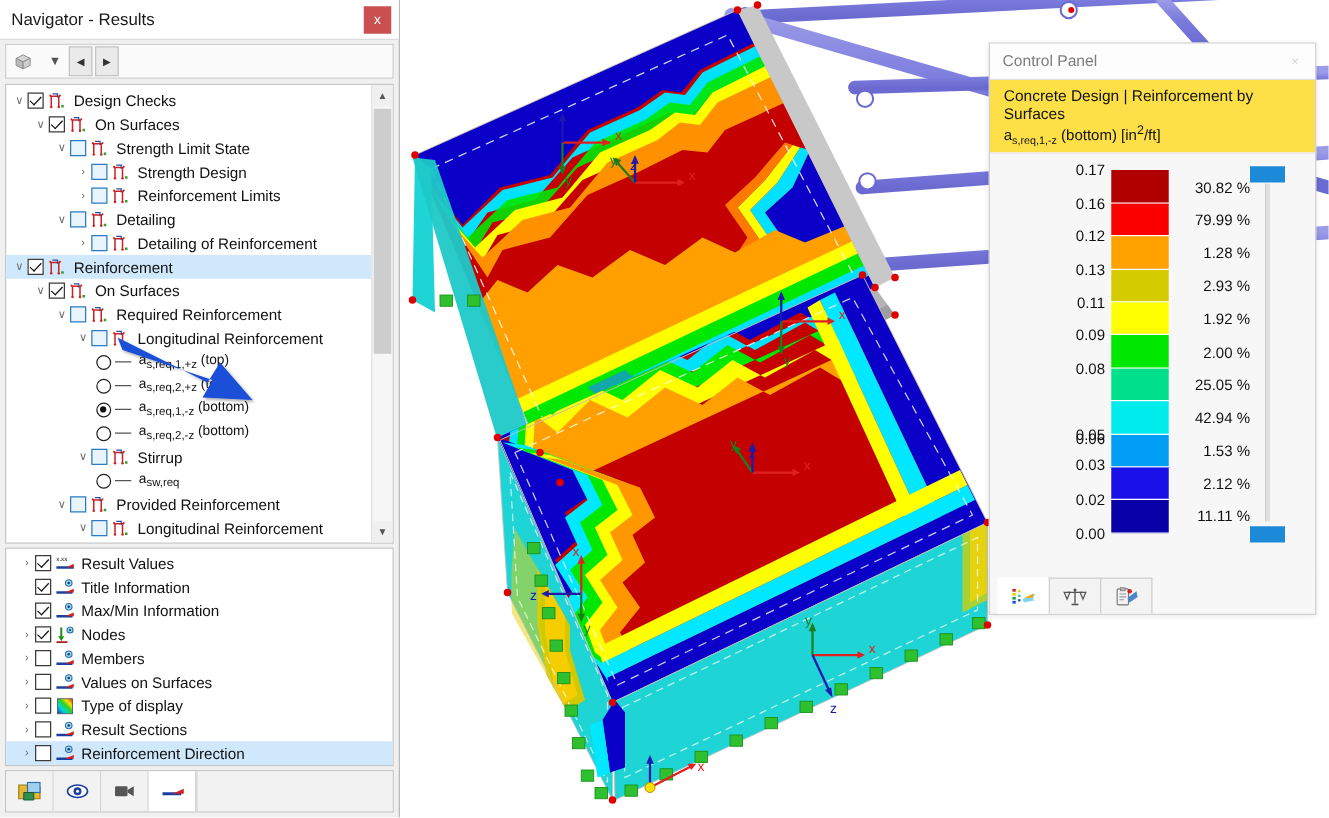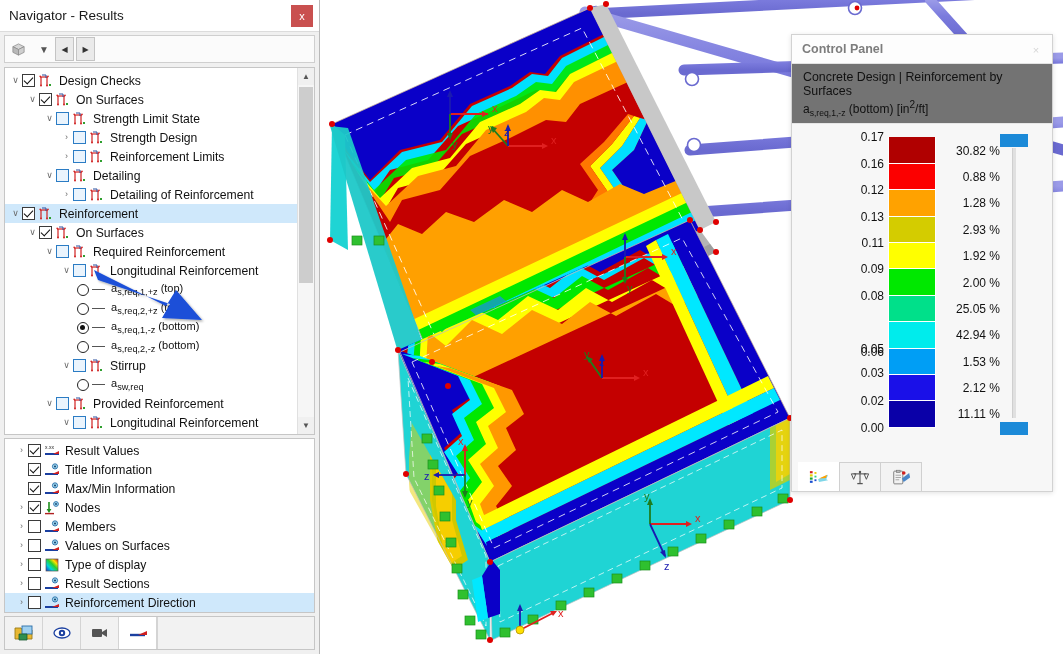--- a/index.html
+++ b/index.html
@@ -110,23 +110,23 @@
   #control-panel {
     position: absolute; left: 791px; top: 34px; width: 262px; height: 458px;
     background: #f7f7f7; border: 1px solid #d2d2d2;
     box-shadow: 0 1px 5px rgba(0,0,0,.12);
     display: flex; flex-direction: column;
   }
   #cp-titlebar {
     height: 29px; background: #fdfdfd; border-bottom: 1px solid #e2e2e2;
     display:flex; align-items:center; padding-left: 10px; position: relative;
   }
-  #cp-title { font-size: 12.5px; color: #7d7d7d; font-weight: bold; }
+  #cp-title { font-size: 12.5px; color: #7d7d7d; }
   #cp-close { position:absolute; right:7px; top:6px; width:18px; height:17px; color:#d6d6d6; font-size:11px; display:flex; align-items:center; justify-content:center; cursor:pointer;}
-  #cp-head { padding: 6px 10px 5px 11px; background:#737373; }
+  #cp-head { padding: 6px 10px 5px 11px; background:#fde047; }
   #cp-head-1 { font-size: 12.4px; color: #111; }
   #cp-head-2 { font-size: 12px; color: #111; margin-top: 1px; }
   #cp-head-2 .small { font-size: 8.6px; }
   #cp-body { flex: 1; position: relative; background: #f7f7f7; border-top: 1px solid #e6e6e6; }
 
   #legend { position: absolute; left: 0; top: 6px; width: 100%; height: 306px; }
   #legend-values { position: absolute; left: 48px; top: 0; width: 44px; }
   .lval { position: absolute; right: 0; font-size: 12px; color: #111; transform: translateY(-50%); }
   #legend-bars { position: absolute; left: 96px; top: 7px; width: 48px; }
   .lbar { height: 26.4px; border: 1px solid #ffffff; border-top: none; }
@@ -877,21 +877,21 @@
             <div class="lbar" style="background: rgb(255, 255, 0); height: 26.4px;"></div>
             <div class="lbar" style="background: rgb(0, 232, 0); height: 26.4px;"></div>
             <div class="lbar" style="background: rgb(0, 224, 138); height: 26.4px;"></div>
             <div class="lbar" style="background: rgb(0, 236, 236); height: 26.4px;"></div>
             <div class="lbar" style="background: rgb(0, 158, 245); height: 26.4px;"></div>
             <div class="lbar" style="background: rgb(26, 16, 232); height: 26.4px;"></div>
             <div class="lbar" style="background: rgb(10, 0, 168); height: 26.4px;"></div>
           </div>
         <div id="legend-pcts">
             <div class="lpct" style="height: 26.4px;">30.82 %</div>
-            <div class="lpct" style="height: 26.4px;">0.88 %</div>
+            <div class="lpct" style="height: 26.4px;">79.99 %</div>
             <div class="lpct" style="height: 26.4px;">1.28 %</div>
             <div class="lpct" style="height: 26.4px;">2.93 %</div>
             <div class="lpct" style="height: 26.4px;">1.92 %</div>
             <div class="lpct" style="height: 26.4px;">2.00 %</div>
             <div class="lpct" style="height: 26.4px;">25.05 %</div>
             <div class="lpct" style="height: 26.4px;">42.94 %</div>
             <div class="lpct" style="height: 26.4px; text-align: right;">1.53 %</div>
             <div class="lpct" style="height: 26.4px;">2.12 %</div>
             <div class="lpct" style="height: 26.4px; text-align: center;">11.11 %</div>
           </div>

